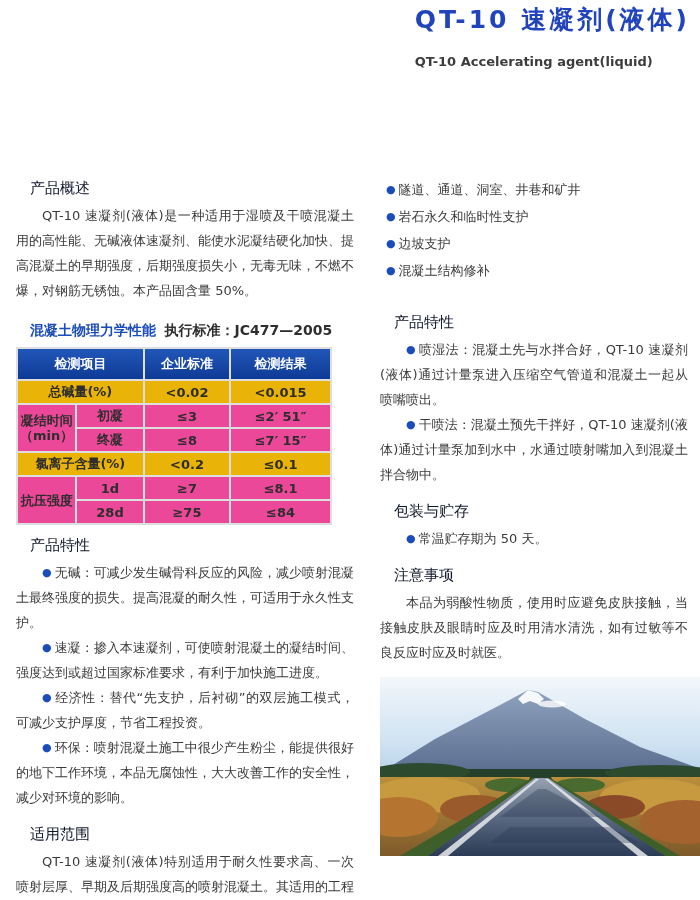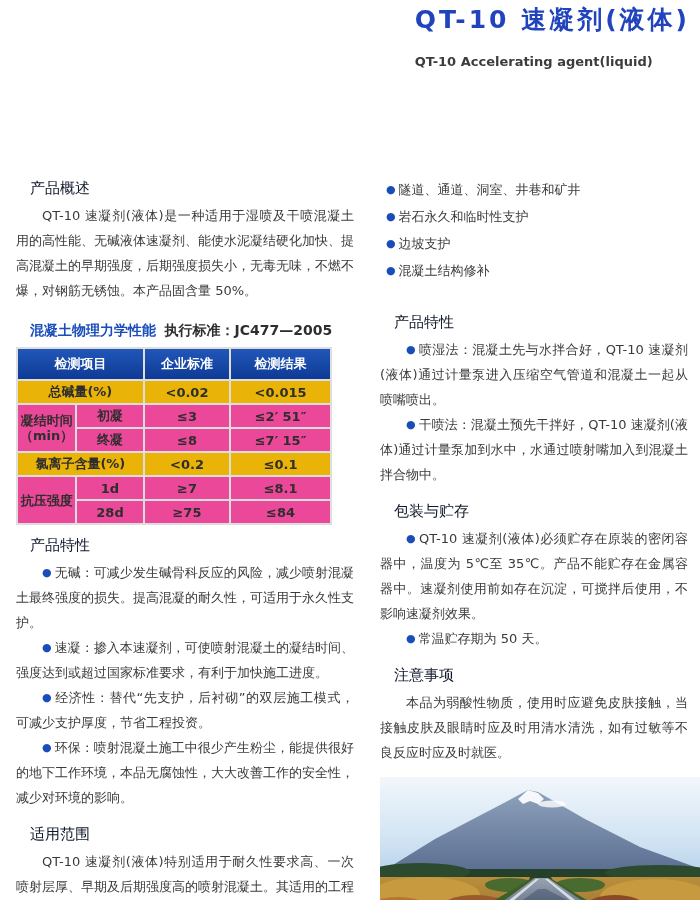--- a/index.html
+++ b/index.html
@@ -165,21 +165,20 @@
     <div>
       <div class="sec-h">产品特性</div>
       <p class="body-p"><span class="blt">●</span><span>喷湿法：混凝土先与水拌合好，QT-10 速凝剂(液体)通过计量泵进入压缩空气管道和混凝土一起从喷嘴喷出。</span></p>
       <p class="body-p"><span class="blt">●</span><span>干喷法：混凝土预先干拌好，QT-10 速凝剂(液体)通过计量泵加到水中，水通过喷射嘴加入到混凝土拌合物中。</span></p>
     </div>
 
     <div class="gap-s"></div>
 
     <div>
       <div class="sec-h">包装与贮存</div>
-      <p class="body-p"><span class="blt">●</span><span>QT-10 速凝剂(液体)必须贮存在原装的密闭容器中，温度为 5℃至 35℃。产品不能贮存在金属容器中。速凝剂使用前如存在沉淀，可搅拌后使用，不影响速凝剂效果。</span></p>
       <p class="body-p"><span class="blt">●</span><span>常温贮存期为 50 天。</span></p>
     </div>
 
     <div class="gap-s"></div>
 
     <div>
       <div class="sec-h">注意事项</div>
       <p class="body-p">本品为弱酸性物质，使用时应避免皮肤接触，当接触皮肤及眼睛时应及时用清水清洗，如有过敏等不良反应时应及时就医。</p>
     </div>
 

